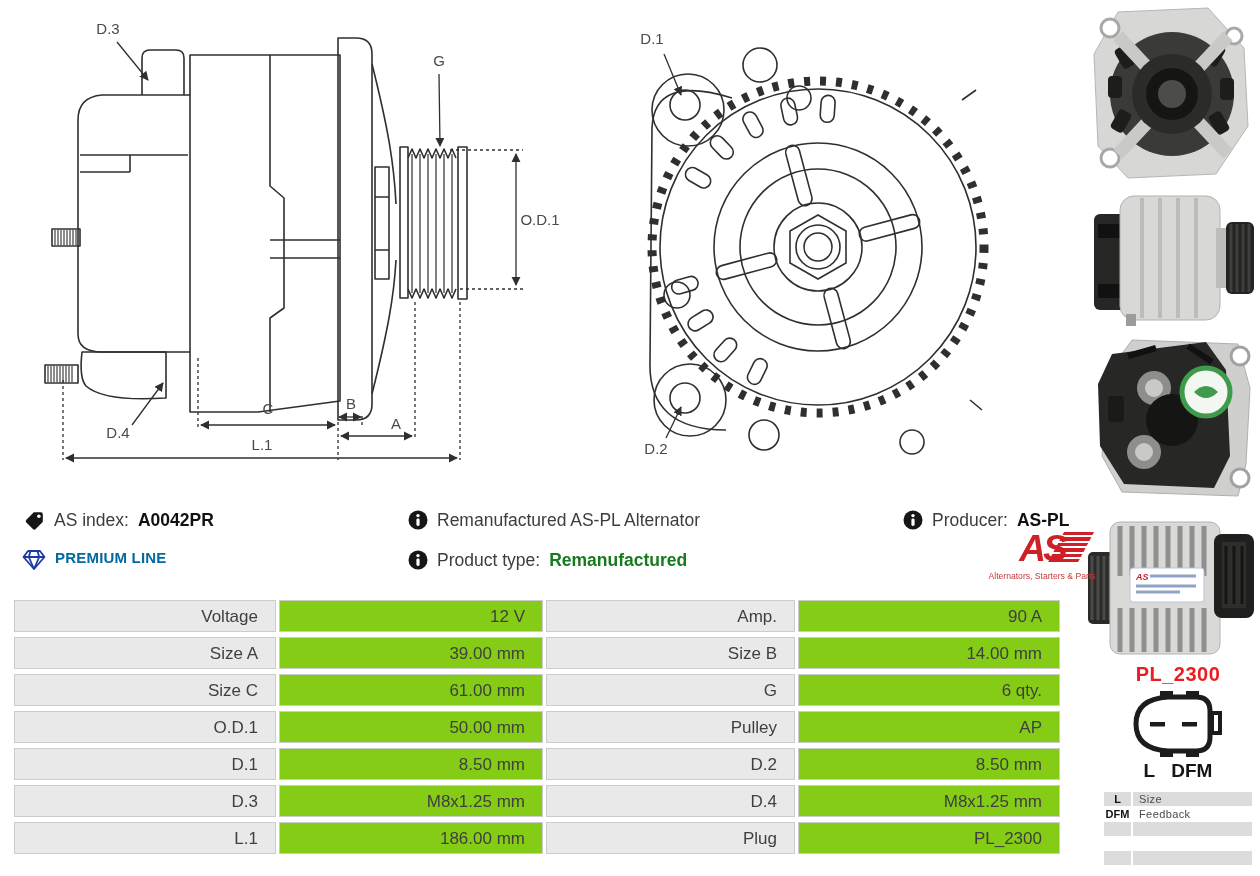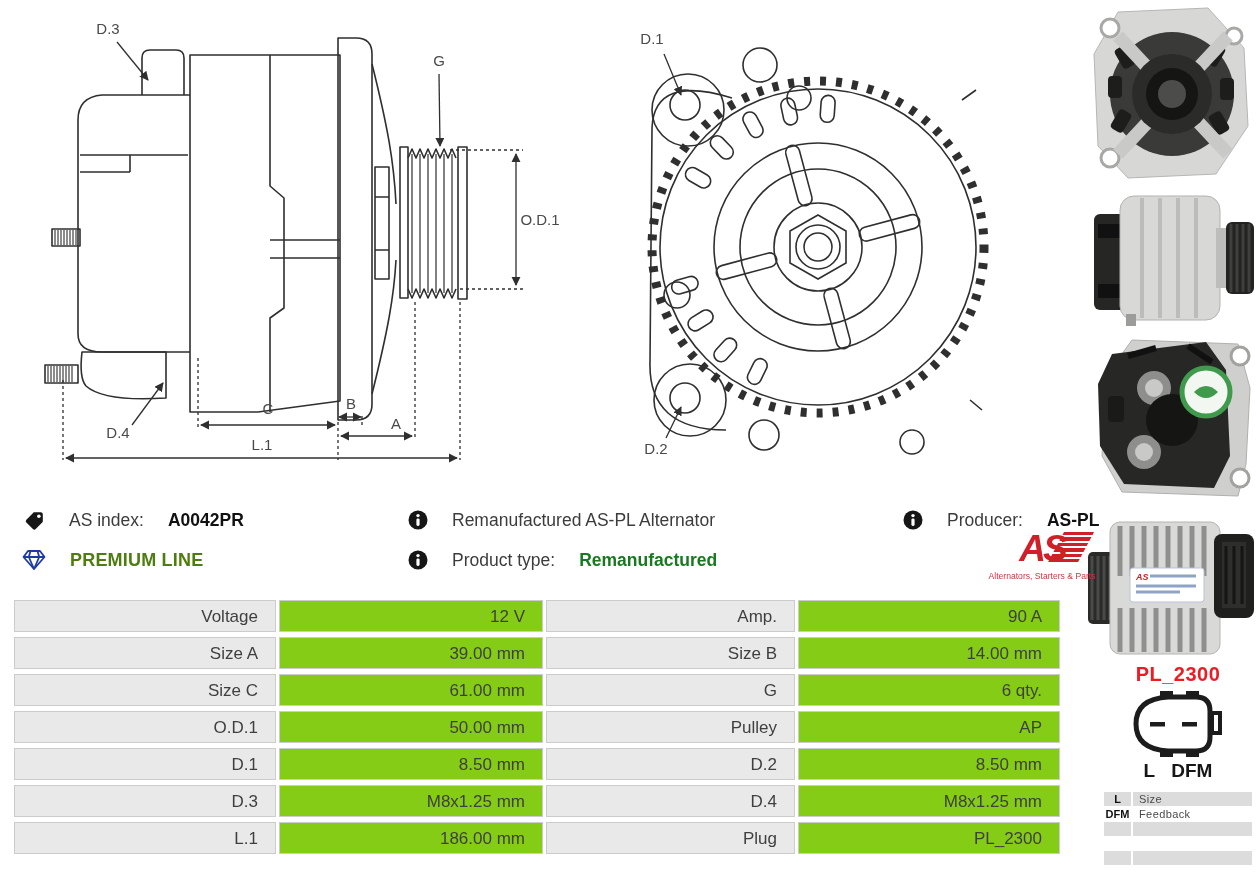--- a/index.html
+++ b/index.html
@@ -2,23 +2,23 @@
 <html><head>
 <meta charset="utf-8">
 <style>
   html,body{margin:0;padding:0;background:#fff;}
   .page{position:relative;width:1260px;height:876px;background:#fff;overflow:hidden;
         font-family:"Liberation Sans",sans-serif;color:#3a3a3a;padding-left:44px;}
   svg{display:block;}
   .drawing text{font-family:"Liberation Sans",sans-serif;font-size:15px;fill:#4a4a4a;}
   
   .info-row{position:absolute;height:28px;display:flex;align-items:center;}
-  .info-item{position:absolute;display:flex;align-items:center;gap:24px;font-size:17.5px;color:#3c3c3c;white-space:nowrap;}
+  .info-item{position:absolute;display:flex;gap:9px;font-size:17.5px;color:#3c3c3c;white-space:nowrap;}
   .info-item b{color:#111;}
-  .premium{color:#4d7c0f;font-weight:bold;font-size:18px;letter-spacing:.2px;}
+  .premium{color:#0369a1;font-weight:bold;font-size:15px;letter-spacing:.2px;}
   .green-bold{color:#177a1e;font-weight:bold;}
   
   .as-logo{position:absolute;left:984px;top:530px;width:116px;text-align:center;}
   .as-logo-mark{position:relative;height:40px;}
   .as-text{font-size:37px;line-height:38px;font-weight:bold;font-style:italic;color:#cf2027;letter-spacing:-3px;}
   .as-stripes{position:absolute;left:72px;top:2px;display:flex;flex-direction:column;gap:2px;transform:skewX(-28deg);}
   .as-stripes i{display:block;width:30px;height:3.4px;background:#cf2027;}
   .as-tagline{font-size:8.6px;color:#c5393d;margin-top:1px;white-space:nowrap;text-align:center;}
   
   .spec-table{position:absolute;left:14px;top:600px;display:grid;

